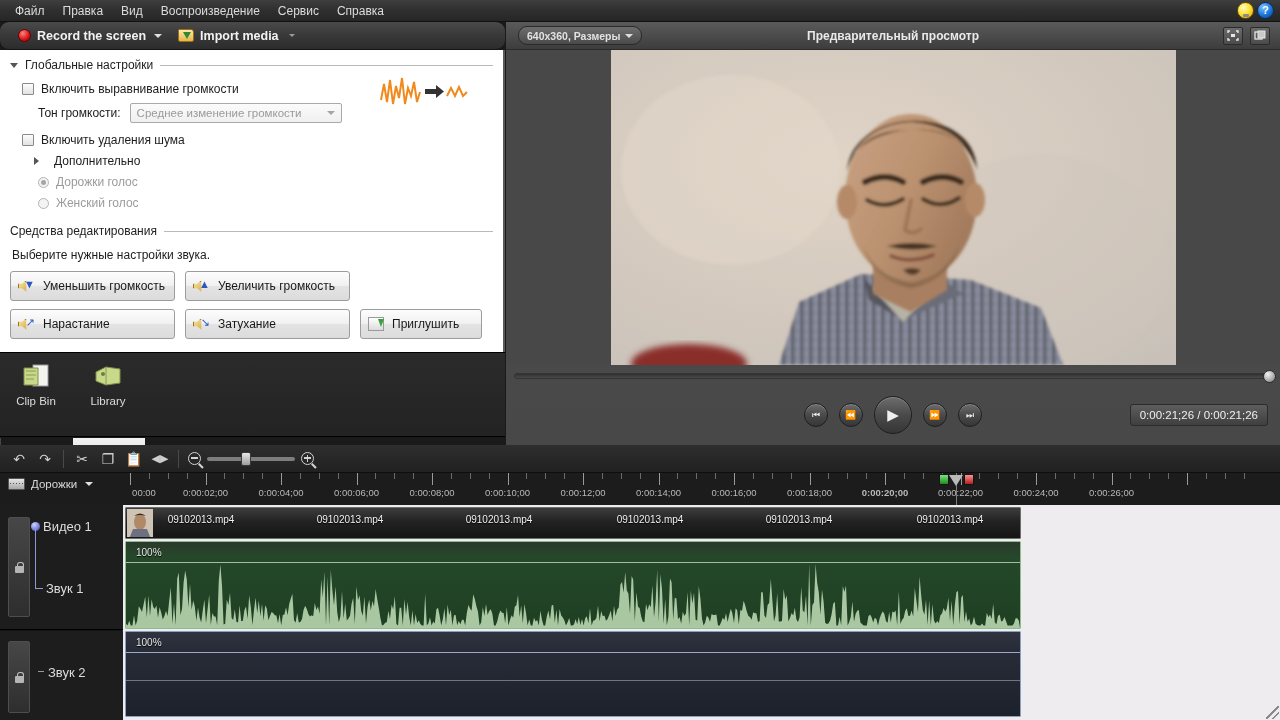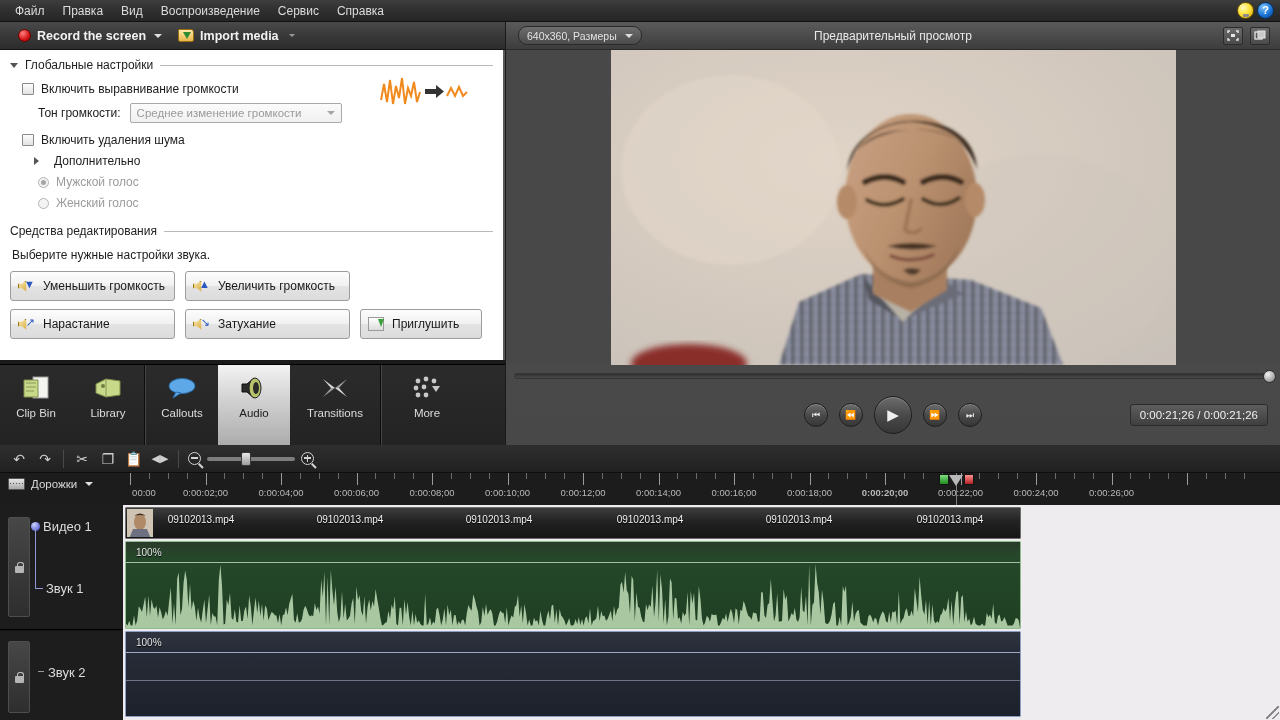--- a/index.html
+++ b/index.html
@@ -42,21 +42,21 @@
     border: 1px solid #06305f;
     color: #fff; font-size: 11px; font-weight: bold;
     text-align:center; line-height:15px;
   }
 
   
   .maintoolbar {
     position: absolute; left: 0; top: 22px; width: 505px; height: 28px;
     background: linear-gradient(180deg, #4a4a4a 0%, #3a3a3a 45%, #2c2c2c 100%);
     border-bottom: 1px solid #151515;
-    display: flex; align-items: center; gap: 0px; padding-left: 10px;
+    display: flex; align-items: center; gap: 0px; padding-left: 10px; border-radius: 9px;
   }
   .tb-btn {
     display:flex; align-items:center; gap:6px; height:24px;
     padding: 0 8px; cursor: default; border-radius: 2px;
   }
   .tb-label { font-size: 12.5px; font-weight: bold; color: #f2f2f2; white-space: nowrap; }
   .caret-dn {
     width:0;height:0;border-left:4px solid transparent;border-right:4px solid transparent;
     border-top:4px solid #e0e0e0; margin-left:2px;
   }
@@ -138,24 +138,25 @@
     clip-path: polygon(0% 30%, 35% 30%, 75% 0%, 75% 100%, 35% 70%, 0% 70%);
   }
   .spk .arr { position:absolute; right:0; top:0; font-size:11px; color:#2a57c0; line-height:1;}
   .sl-badge { width:16px;height:14px; background:linear-gradient(180deg,#fff,#dcdcdc);
     border:1px solid #9a9a9a; position:relative; flex:none;}
   .sl-badge::after{content:"";position:absolute;left:9px;top:1px;width:0;height:0;
     border-left:3px solid transparent;border-right:3px solid transparent;border-top:8px solid #3aa13a;}
 
   
   .tabstrip {
-    position:absolute; left:0; top:364px; width:567px; height:85px;
+    position:absolute; left:0; top:352px; width:567px; height:85px;
     background: linear-gradient(180deg,#2b2b2b 0%, #232323 100%);
     border-top:1px solid #000; border-bottom:1px solid #000;
     display:flex;
+    flex-direction:column;
   }
   .tabgrp { display:flex; border-right:1px solid #0c0c0c; }
   .tabgrp + .tabgrp { border-left:1px solid #464646; }
   .tab {
     width:72px; height:85px; display:flex; flex-direction:column;
     align-items:center; padding-top:8px; cursor:default; position:relative;
   }
   .tab.active {
     background: linear-gradient(180deg,#f3f3f3 0%, #d2d2d2 40%, #a8a8a8 100%);
   }
@@ -167,20 +168,21 @@
   
   .preview {
     position:absolute; left:505px; top:22px; width:775px; height:423px;
     background: linear-gradient(180deg,#5f5f5f 0%, #4f4f4f 12%, #484848 100%);
     border-left:1px solid #1a1a1a;
   }
   .pv-head {
     height:28px; display:flex; align-items:center; position:relative;
     background: linear-gradient(180deg,#5a5a5a,#3d3d3d);
     border-bottom:1px solid #2a2a2a;
+    font-weight:bold;
   }
   .pv-combo {
     margin-left:12px; width:124px; height:19px; border:1px solid #2a2a2a; border-radius:9px;
     background: linear-gradient(180deg,#6e6e6e,#4a4a4a);
     display:flex; align-items:center; padding-left:8px; position:relative;
   }
   .pv-combo span { font-size:10.5px; color:#e2e2e2; white-space:nowrap; }
   .pv-combo .carr { position:absolute; right:8px; width:0;height:0;
     border-left:4px solid transparent;border-right:4px solid transparent;border-top:4px solid #ddd; }
   .pv-title {
@@ -396,21 +398,21 @@
       </div>
 
       <div class="row" style="margin-left:24px">
         <div class="tri-right"></div>
         <span class="lbl" style="margin-left:8px">Дополнительно</span>
       </div>
 
 
       <div class="row" style="margin-left:28px">
         <div class="rad sel"></div>
-        <span class="lbl dim">Мужской голос</span>
+        <span class="lbl dim">Дорожки голос</span>
       </div>
 
       <div class="row" style="margin-left:28px">
         <div class="rad"></div>
         <span class="lbl dim">Женский голос</span>
       </div>
 
       <div class="section-head sub-head">
         <span class="section-title">Средства редактирования</span>
         <div class="rule"></div>

